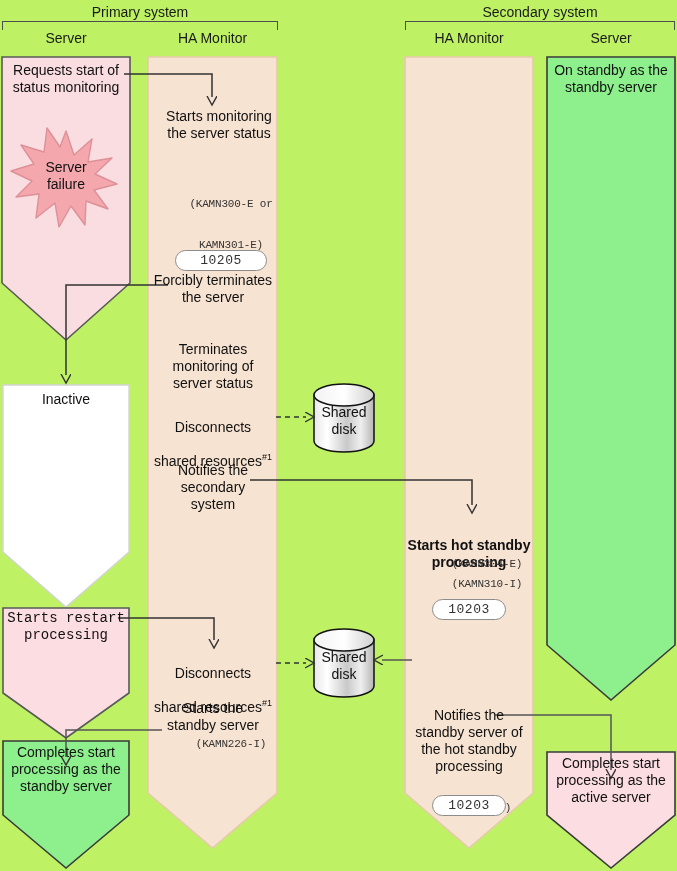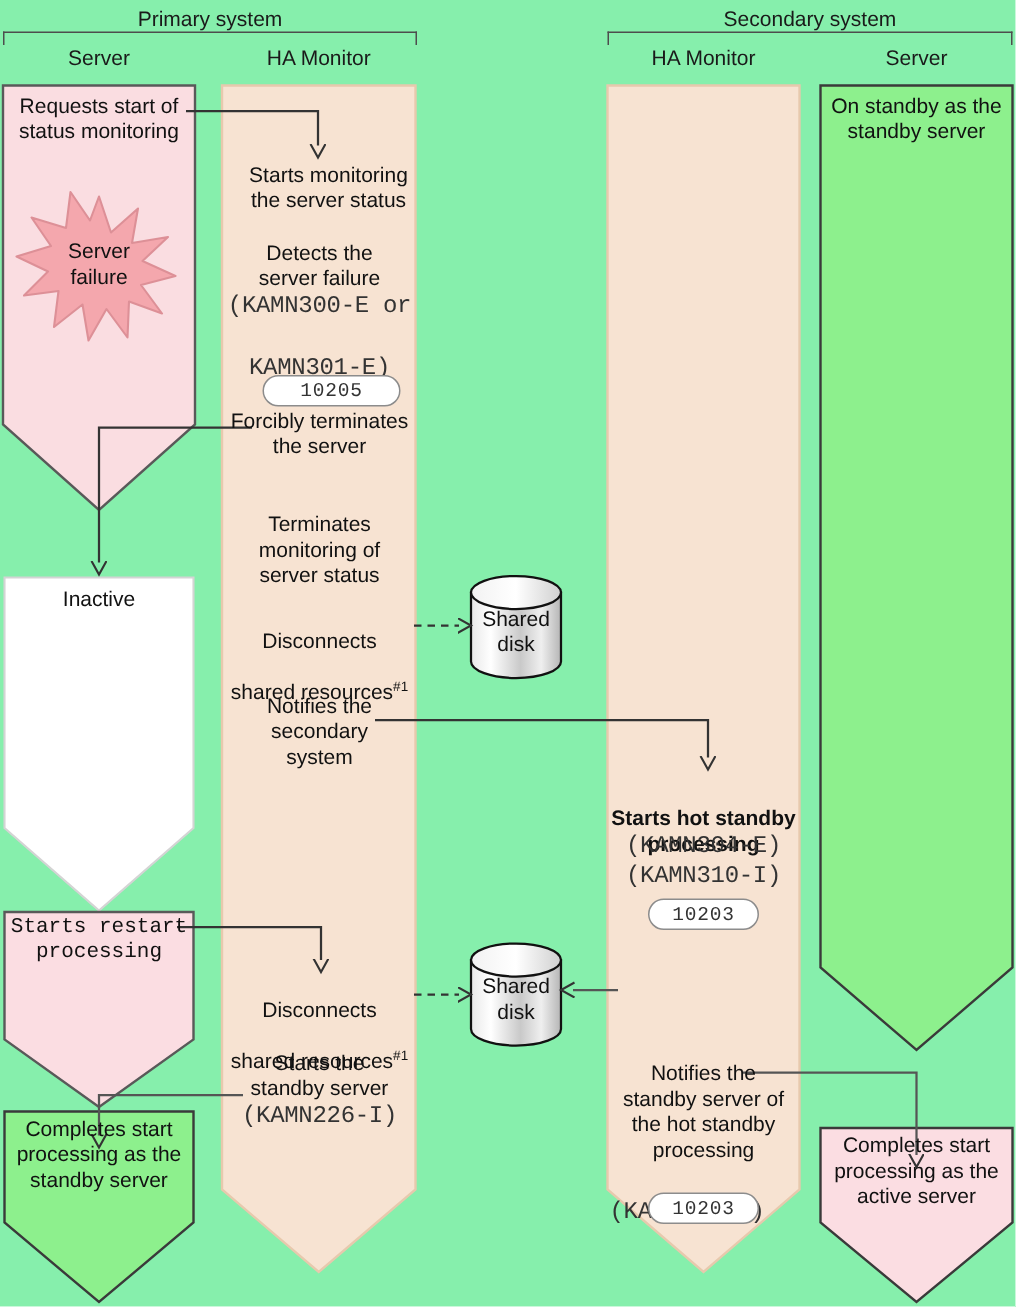--- a/index.html
+++ b/index.html
@@ -9,21 +9,21 @@
   }
   body {
     font-family: "Liberation Sans", sans-serif;
     -webkit-font-smoothing: antialiased;
   }
   #diagram {
     position: relative;
     width: 677px;
     height: 871px;
     overflow: hidden;
-    background: #86efac;
+    background: #bef264;
   }
 
   
   .sys-title {
     position: absolute;
     text-align: center;
     font-size: 14px;
     color: #1a1a1a;
     line-height: 16px;
     white-space: nowrap;
@@ -48,23 +48,24 @@
   .lane-text {
     position: absolute;
     text-align: center;
     font-size: 14px;
     line-height: 17px;
     color: #111111;
     white-space: pre-line;
   }
   .mono {
     font-family: "Liberation Mono", "DejaVu Sans Mono", monospace;
-    font-size: 16px;
+    font-size: 11px;
     color: #333333;
     letter-spacing: -0.2px;
+    padding-left: 18px;
   }
   .sup {
     font-size: 9px;
     vertical-align: super;
     line-height: 0;
   }
 
   
   .pill {
     position: absolute;
@@ -211,22 +212,20 @@
   <div class="lane-text" style="left:4px; top:610px; width:124px;font-family:Liberation Mono, monospace;">Starts restart
 processing</div>
 
   <div class="lane-text" style="left:4px; top:744px; width:124px;">Completes start
 processing as the
 standby server</div>
 
   <div class="lane-text" style="left:149px; top:108px; width:140px;">Starts monitoring
 the server status</div>
 
-  <div class="lane-text" style="left:149px; top:160px; width:128px;">Detects the
-server failure</div>
 
   <div class="lane-text mono" style="left:149px; top:196px; width:128px;">(KAMN300-E or</div>
   <div class="lane-text mono" style="left:149px; top:214px; width:128px;margin-top:23px;">KAMN301-E)</div>
 
   <div class="pill" style="left:175px; top:250px; width:92px;text-align:center;">10205</div>
 
   <div class="lane-text" style="left:144px; top:272px; width:138px;">Forcibly terminates
 the server</div>
 
   <div class="lane-text" style="left:149px; top:341px; width:128px;">Terminates

